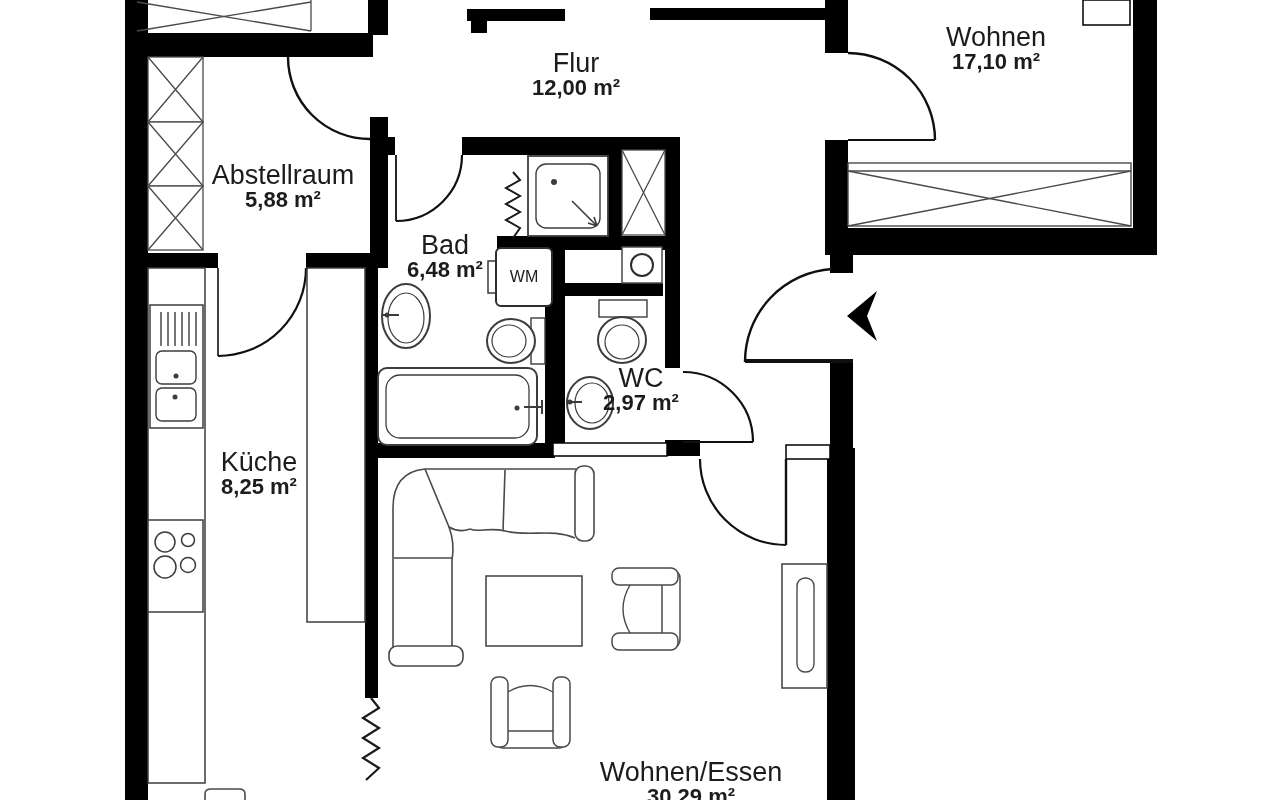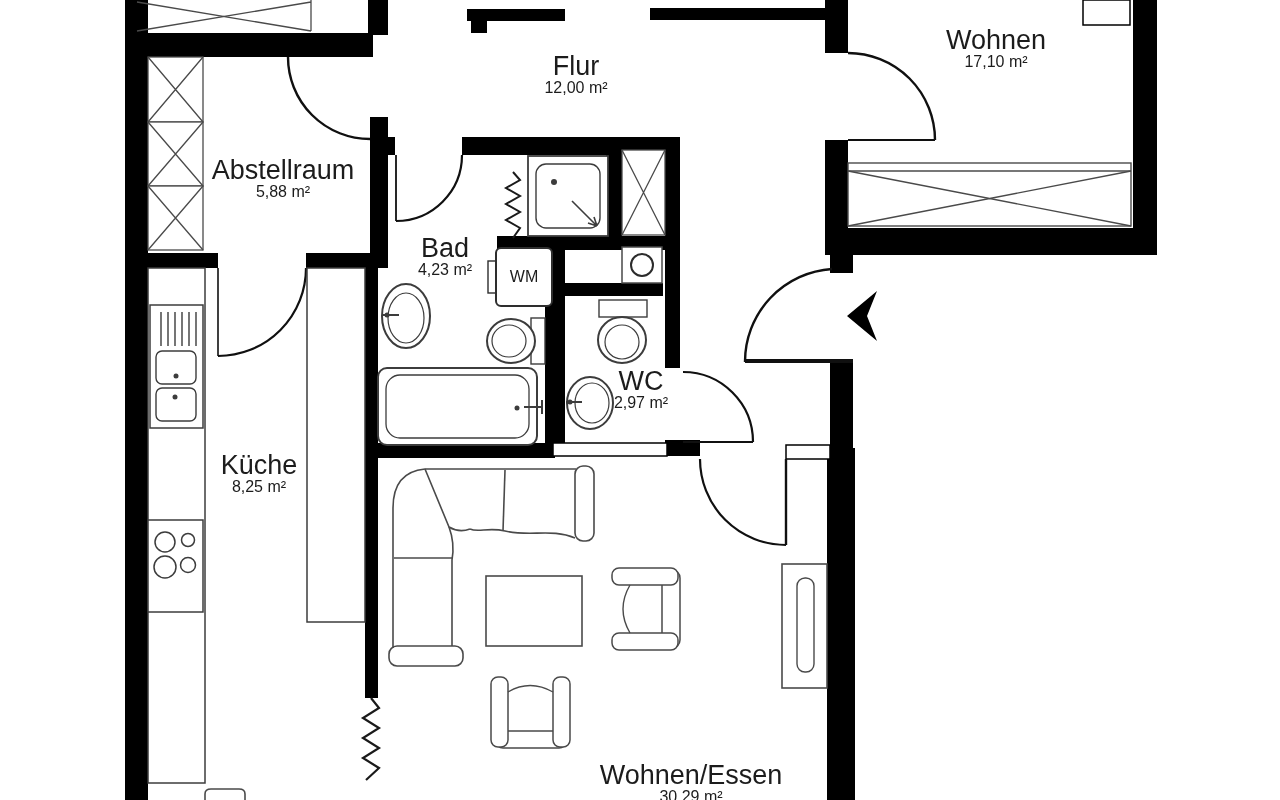--- a/index.html
+++ b/index.html
@@ -1,20 +1,20 @@
 <!DOCTYPE html>
 <html><head>
 <meta charset="utf-8">
 <style>
   html,body{margin:0;padding:0;width:1280px;height:800px;overflow:hidden;background:#fff;}
   #plan{position:relative;width:1280px;height:800px;font-family:"Liberation Sans",sans-serif;}
   #plan svg{position:absolute;left:0;top:0;}
   .room-label{position:absolute;transform:translate(-50%,-50%);text-align:center;color:#1c1c1c;white-space:nowrap;pointer-events:none;}
   .room-name{font-size:27px;line-height:1.0;}
-  .room-area{font-size:16px;line-height:1.0;}
+  .room-area{font-size:22px;line-height:1.0;font-weight:bold;}
   .wm-label{position:absolute;transform:translate(-50%,-50%);font-size:16px;color:#1c1c1c;white-space:nowrap;}
 </style>
 </head>
 <body>
 
 <div id="plan">
 <svg width="1280" height="800" viewBox="0 0 1280 800">
 
   <g fill="#000000">
     <rect x="125" y="0" width="23" height="800"></rect>
@@ -218,28 +218,28 @@
   <div class="room-label" style="left:576px;top:74px">
     <div class="room-name">Flur</div>
     <div class="room-area">12,00 m²</div>
   </div>
 
   <div class="room-label" style="left:996px;top:48px">
     <div class="room-name">Wohnen</div>
     <div class="room-area">17,10 m²</div>
   </div>
 
-  <div class="room-label" style="left:283px;top:178px">
+  <div class="room-label" style="left:283px;top:186px">
     <div class="room-name">Abstellraum</div>
     <div class="room-area">5,88 m²</div>
   </div>
 
   <div class="room-label" style="left:445px;top:256px">
     <div class="room-name">Bad</div>
-    <div class="room-area">4,23 m²</div>
+    <div class="room-area">6,48 m²</div>
   </div>
 
   <div class="room-label" style="left:641px;top:389px">
     <div class="room-name">WC</div>
     <div class="room-area">2,97 m²</div>
   </div>
 
   <div class="room-label" style="left:259px;top:473px">
     <div class="room-name">Küche</div>
     <div class="room-area">8,25 m²</div>

